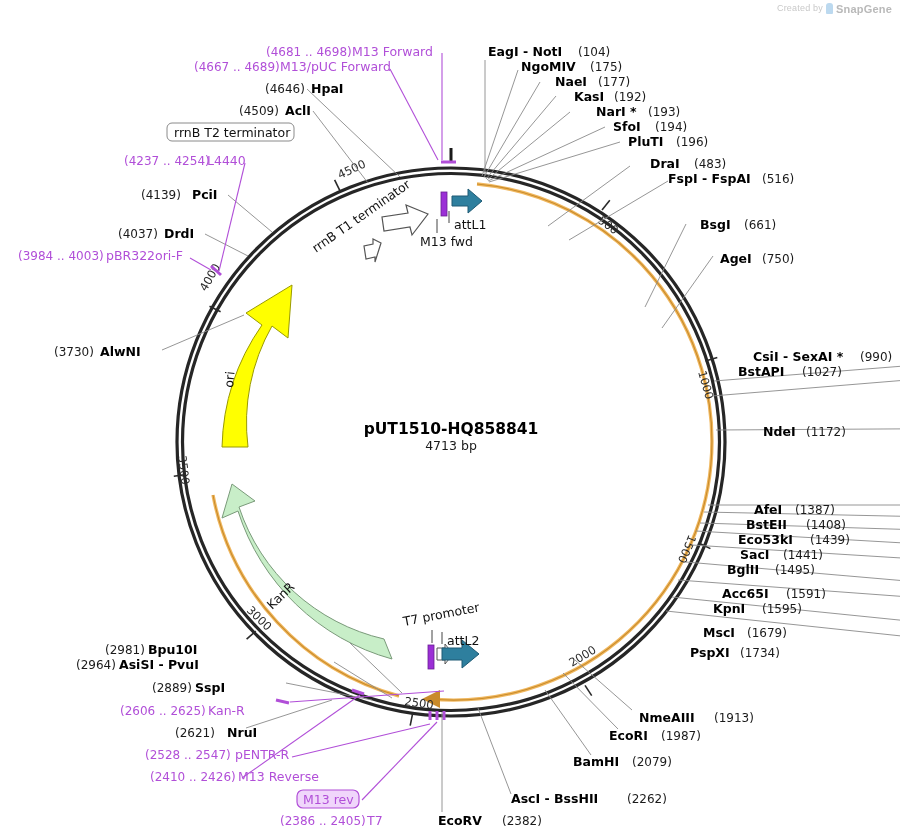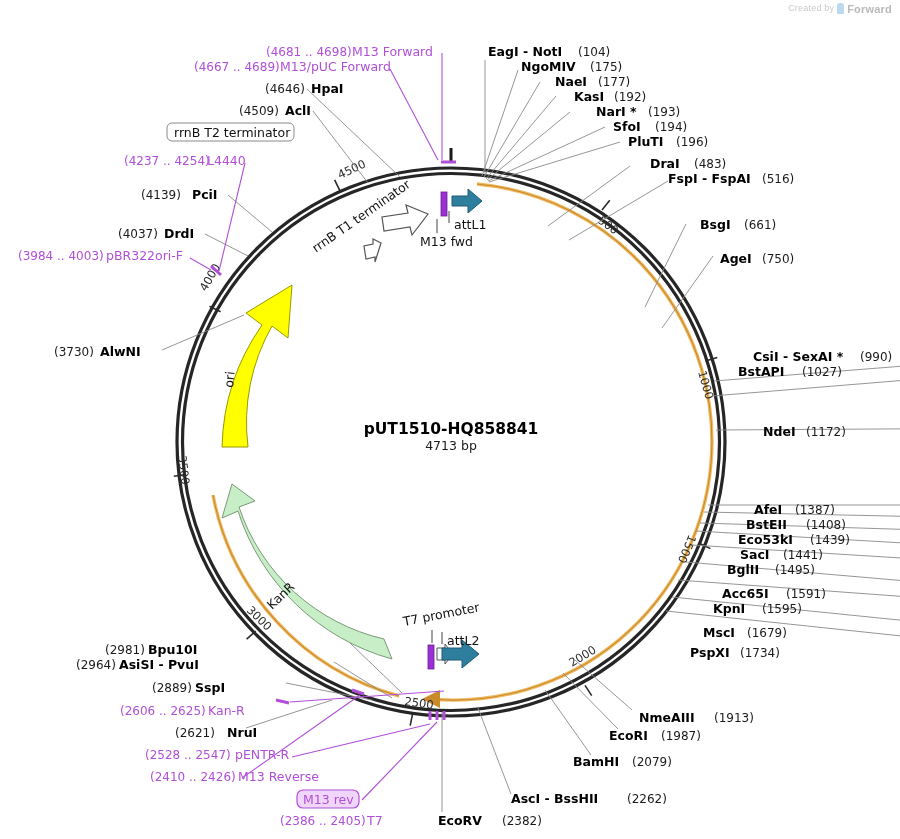--- a/index.html
+++ b/index.html
@@ -34,21 +34,21 @@
   .subtitle{font-family:"DejaVu Sans", sans-serif;font-size:12.5px;fill:#1a1a1a;}
   .lead{stroke:#8a8a8a;stroke-width:.9;fill:none;}
   .leadv{stroke:#b14fd8;stroke-width:1.1;fill:none;}
 </style>
 </head>
 <body>
 
 <div class="wm">
   <span>Created by</span>
   <span class="wm-logo"></span>
-  <span class="wm-name">Forward</span>
+  <span class="wm-name">SnapGene</span>
 </div>
 
 <svg id="map" viewBox="0 0 900 839">
   <defs>
     <clipPath id="none"></clipPath>
   </defs>
 
   <g>
     <circle cx="451" cy="442" r="274" fill="none" stroke="#262626" stroke-width="3.2"></circle>
     <circle cx="451" cy="442" r="268.5" fill="none" stroke="#262626" stroke-width="3.2"></circle>

